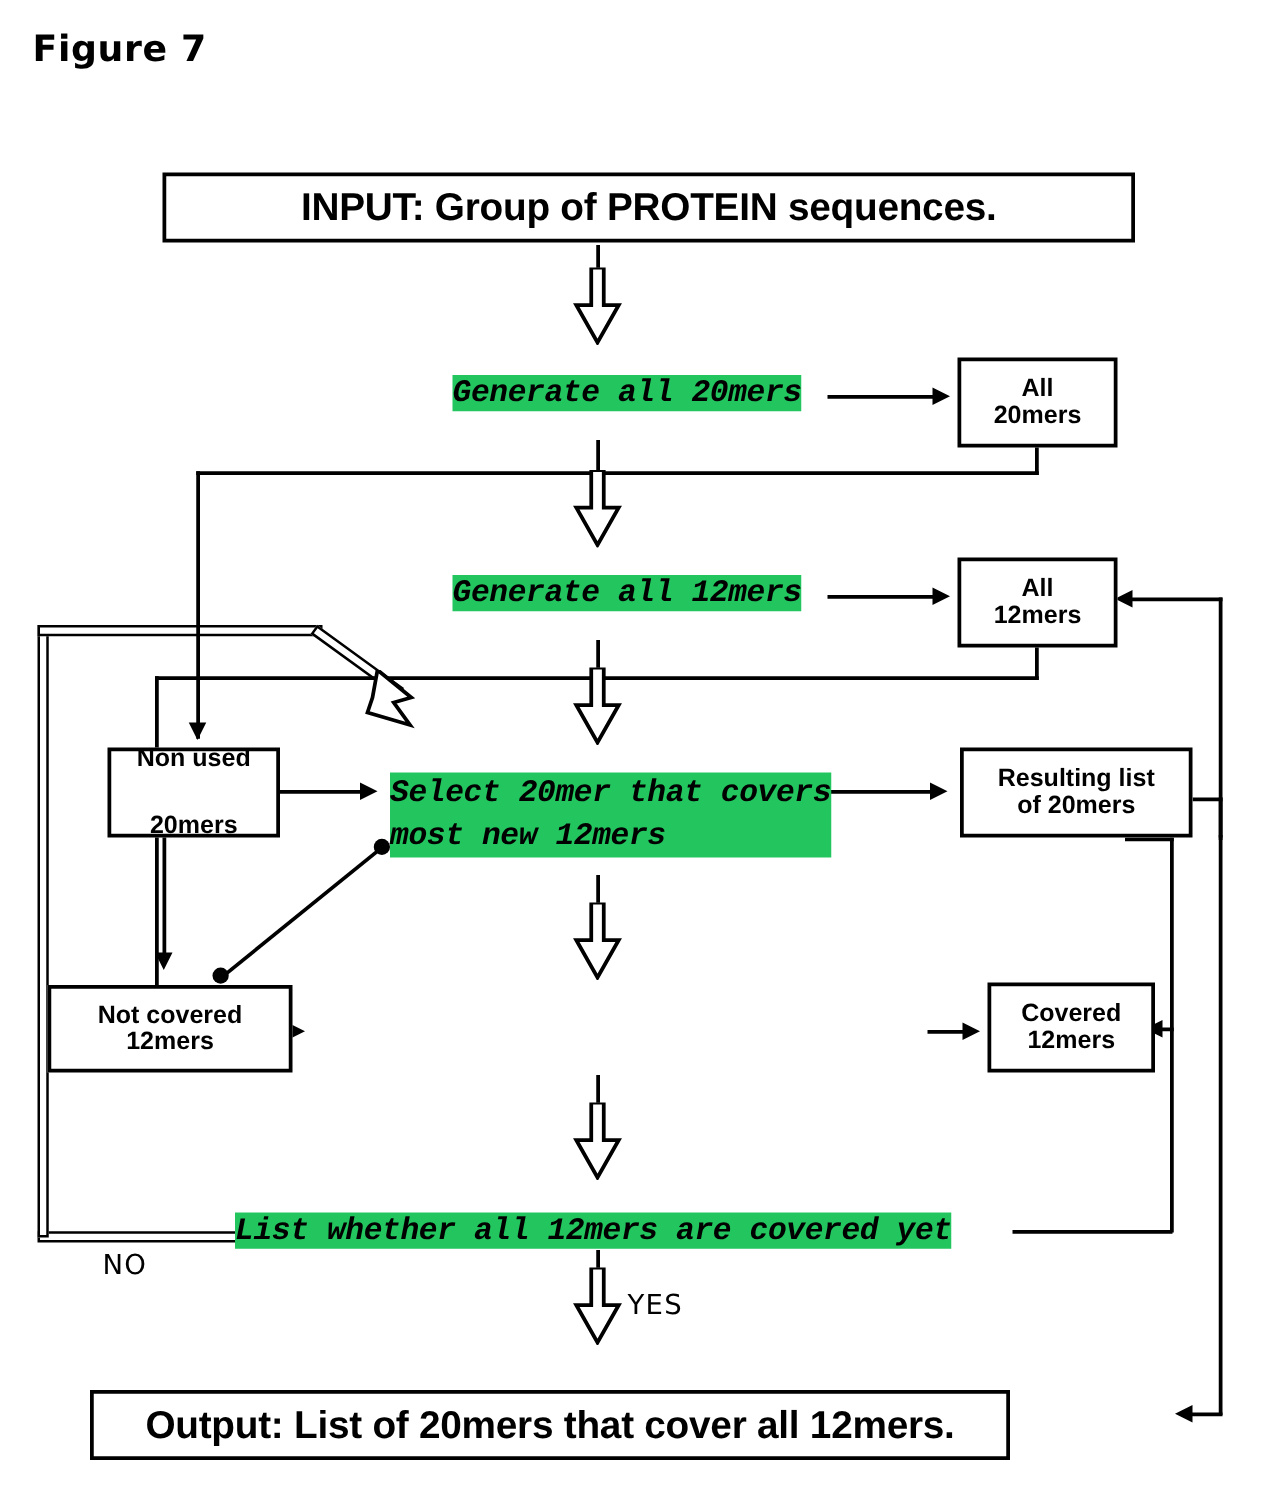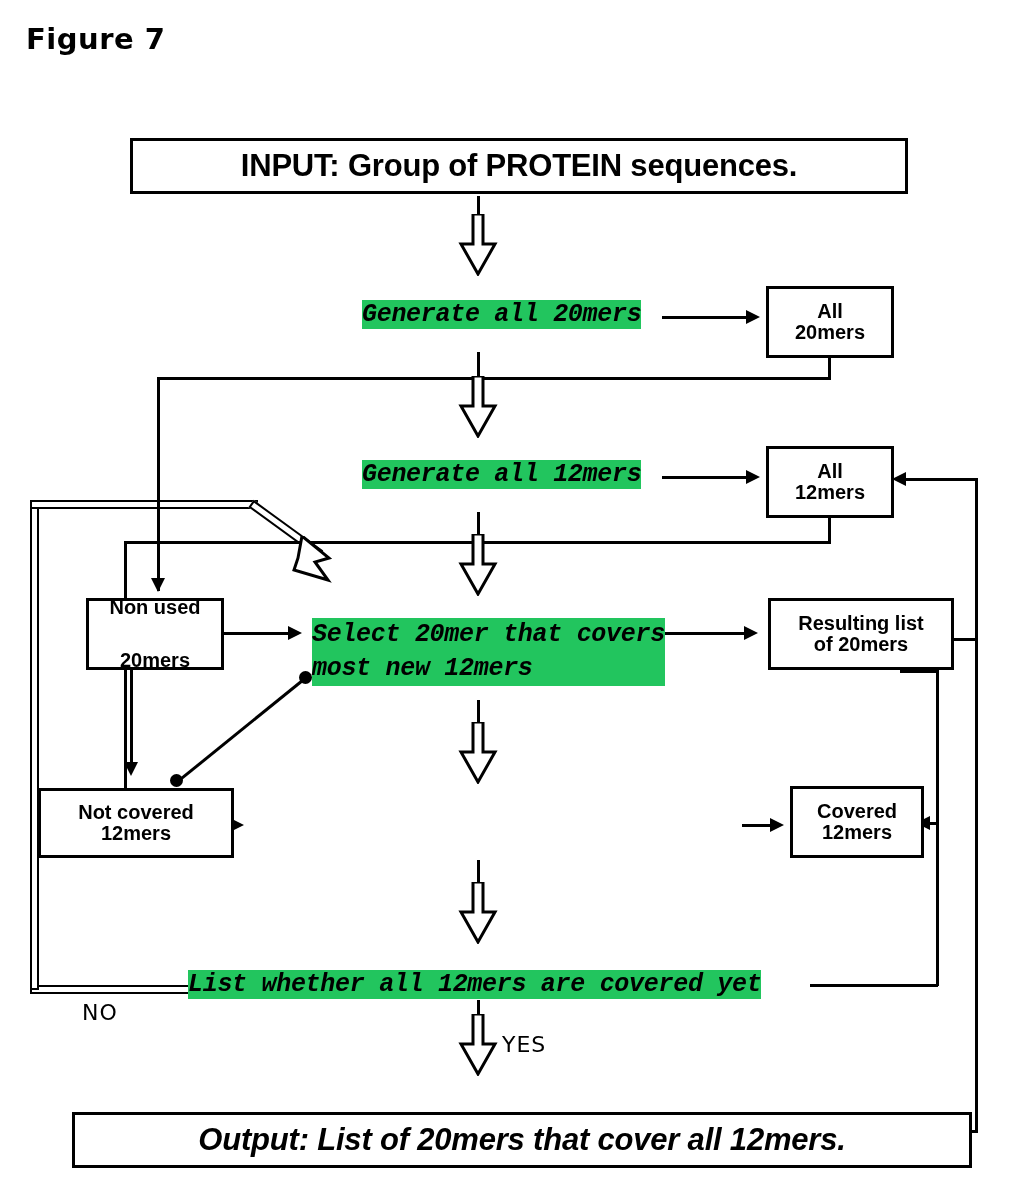--- a/index.html
+++ b/index.html
@@ -50,21 +50,21 @@
   .box .ln { display: block; white-space: nowrap; }
 
   
   .banner {
     border-width: 3px;
     font-size: 31px;
     font-weight: bold;
     letter-spacing: -0.2px;
   }
   .box-input  { left: 130px; top: 138px; width: 778px; height: 56px; }
-  .box-output { left: 72px;  top: 1112px; width: 900px; height: 56px; font-style: italic; }
+  .box-output { left: 72px;  top: 1112px; width: 736px; height: 56px; }
 
   
   .side { font-size: 20px; }
   .box-all20        { left: 766px; top: 286px; width: 128px; height: 72px; }
   .box-all12        { left: 766px; top: 446px; width: 128px; height: 72px; }
   .box-nonused      { left: 86px;  top: 598px; width: 138px; height: 72px; gap: 32px; }
   .box-resulting    { left: 768px; top: 598px; width: 186px; height: 72px; }
   .box-notcovered   { left: 38px;  top: 788px; width: 196px; height: 70px; }
   .box-covered      { left: 790px; top: 786px; width: 134px; height: 72px; }
 

